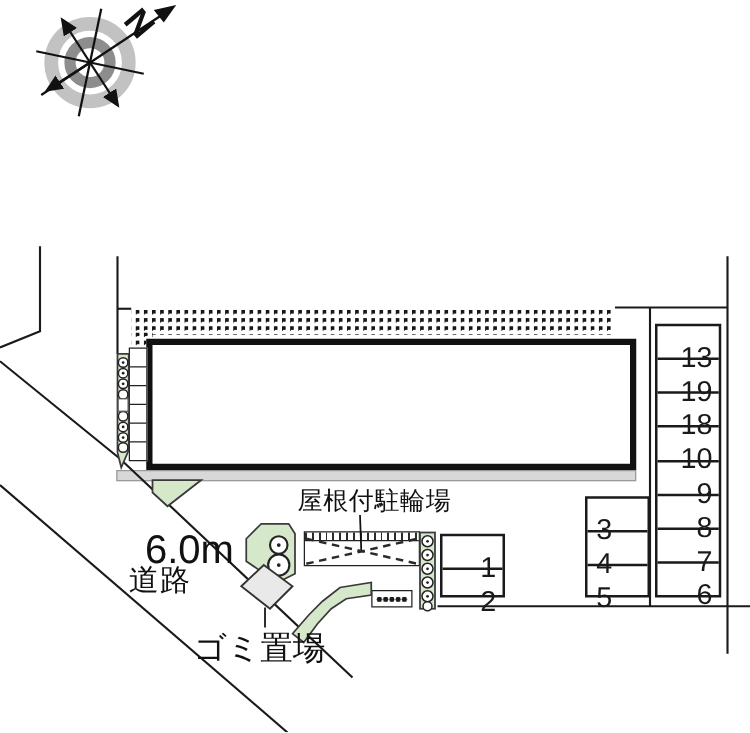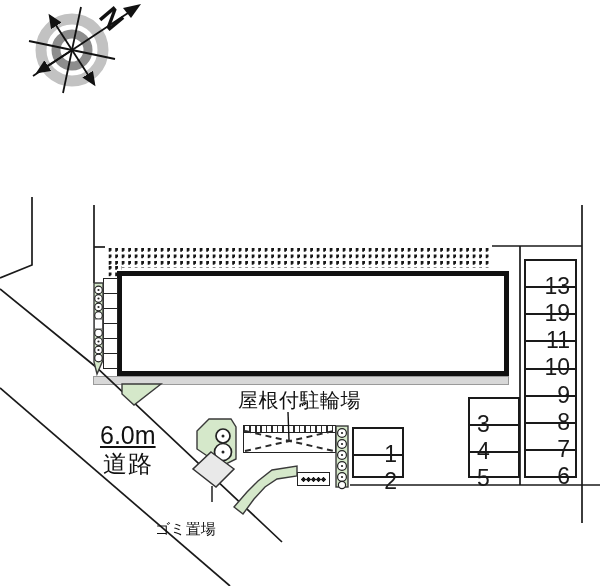--- a/index.html
+++ b/index.html
@@ -113,21 +113,21 @@
     <div class="prow">
       <div class="pdash" style="left:13px;"></div>
       <span class="pnum right">13</span>
     </div>
     <div class="prow">
       <div class="pdash" style="left:13px;"></div>
       <span class="pnum right">19</span>
     </div>
     <div class="prow">
       <div class="pdash" style="left:13px;"></div>
-      <span class="pnum right">11</span>
+      <span class="pnum right">18</span>
     </div>
     <div class="prow">
       <div class="pdash" style="left:13px;"></div>
       <span class="pnum right">10</span>
     </div>
     <div class="prow">
       <div class="pdash" style="left:13px;"></div>
       <span class="pnum right">9</span>
     </div>
     <div class="prow">
@@ -239,18 +239,18 @@
     <g stroke="#111" stroke-width="1.4">
       <line x1="288" y1="412" x2="289" y2="440"></line>
       <line x1="212" y1="486" x2="212" y2="502"></line>
     </g>
   </svg>
 
   <div class="lbl" style="left:101px;top:3px;font-size:28px;font-weight:bold;transform:rotate(50deg);">N</div>
 
   <div class="lbl" style="left:238px;top:387px;font-size:20px;letter-spacing:0.5px;font-family:Liberation Serif, serif;">屋根付駐輪場</div>
 
-  <div class="lbl" style="left:100px;top:421px;font-size:25px;text-decoration:underline;">6.0m</div>
+  <div class="lbl" style="left:116px;top:421px;font-size:32px;">6.0m</div>
   <div class="lbl" style="left:103px;top:448px;font-size:24px;letter-spacing:1px;">道路</div>
 
-  <div class="lbl" style="left:155px;top:520px;font-size:15px;">ゴミ置場</div>
+  <div class="lbl" style="left:155px;top:501px;font-size:26px;">ゴミ置場</div>
 
 </div>
 
 </body></html>

